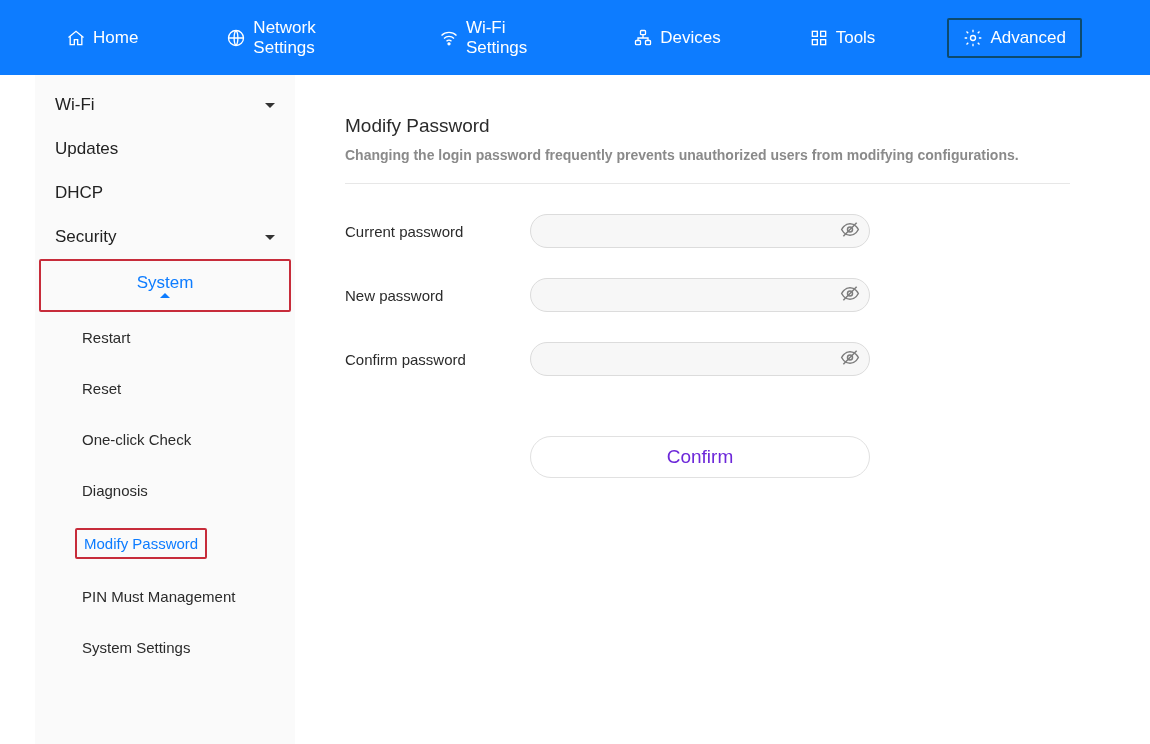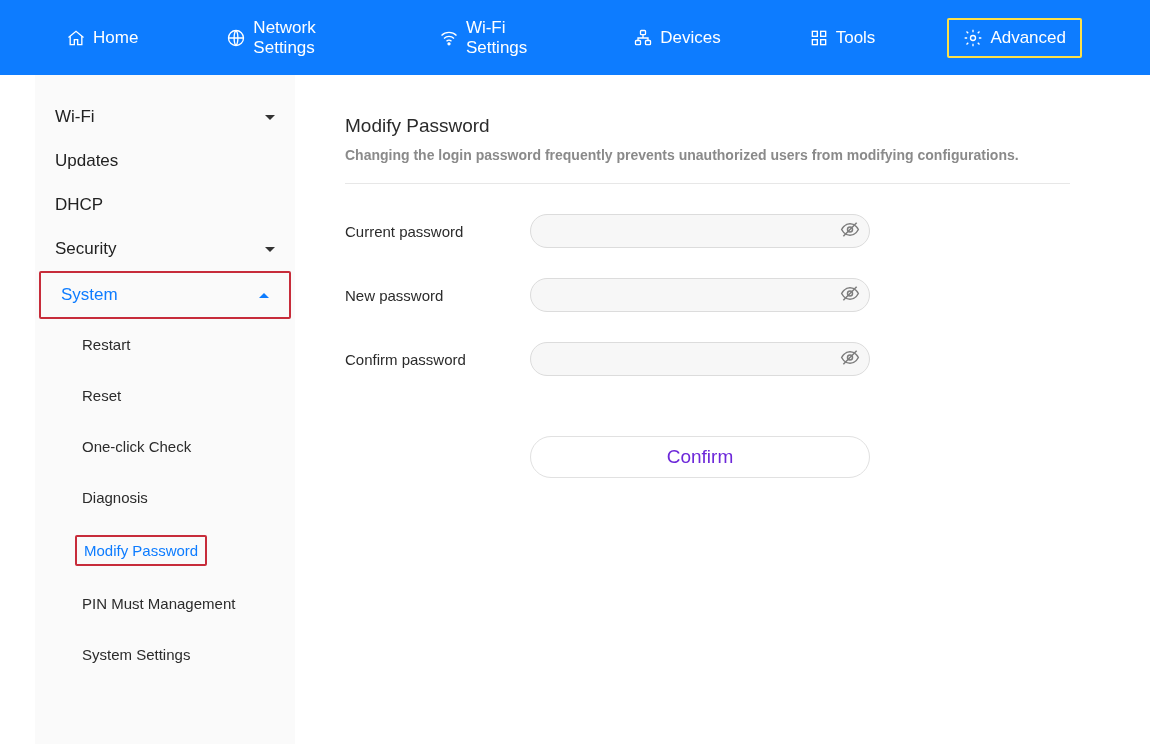--- a/index.html
+++ b/index.html
@@ -24,48 +24,49 @@
       gap: 7px;
       color: #fff;
       font-size: 17px;
       padding: 8px 14px;
       margin-right: 48px;
       cursor: pointer;
       border: 2px solid transparent;
       border-radius: 2px;
     }
     .topnav-item.active {
-      border: 2px solid #fde047;
+      border: 2px solid #0c4a6e;
     }
     .topnav-icon { display:inline-flex; }
     .layout {
       display: flex;
       height: calc(744px - 75px);
     }
     .sidebar {
       width: 260px;
       background: #fafafa;
       margin-left: 35px;
       margin-right: 0;
-      padding-top: 20px;
+      padding-top: 8px;
     }
     .sidebar-item {
       display: flex;
       justify-content: space-between;
       align-items: center;
       padding: 12px 20px;
       font-size: 17px;
       color: #222;
       cursor: pointer;
     }
     .sidebar-item.active {
       border: 2px solid #c72c3a;
       color: #0d7cff;
       margin: 0 4px;
       border-radius: 2px;
+      flex-direction: column;
     }
     .sidebar-sub {
       padding: 12px 10px 12px 40px;
       font-size: 15px;
       color: #2b2b2b;
       cursor: pointer;
       display:flex;
     }
     .sidebar-sub .sub-inner{
       padding: 5px 7px;

